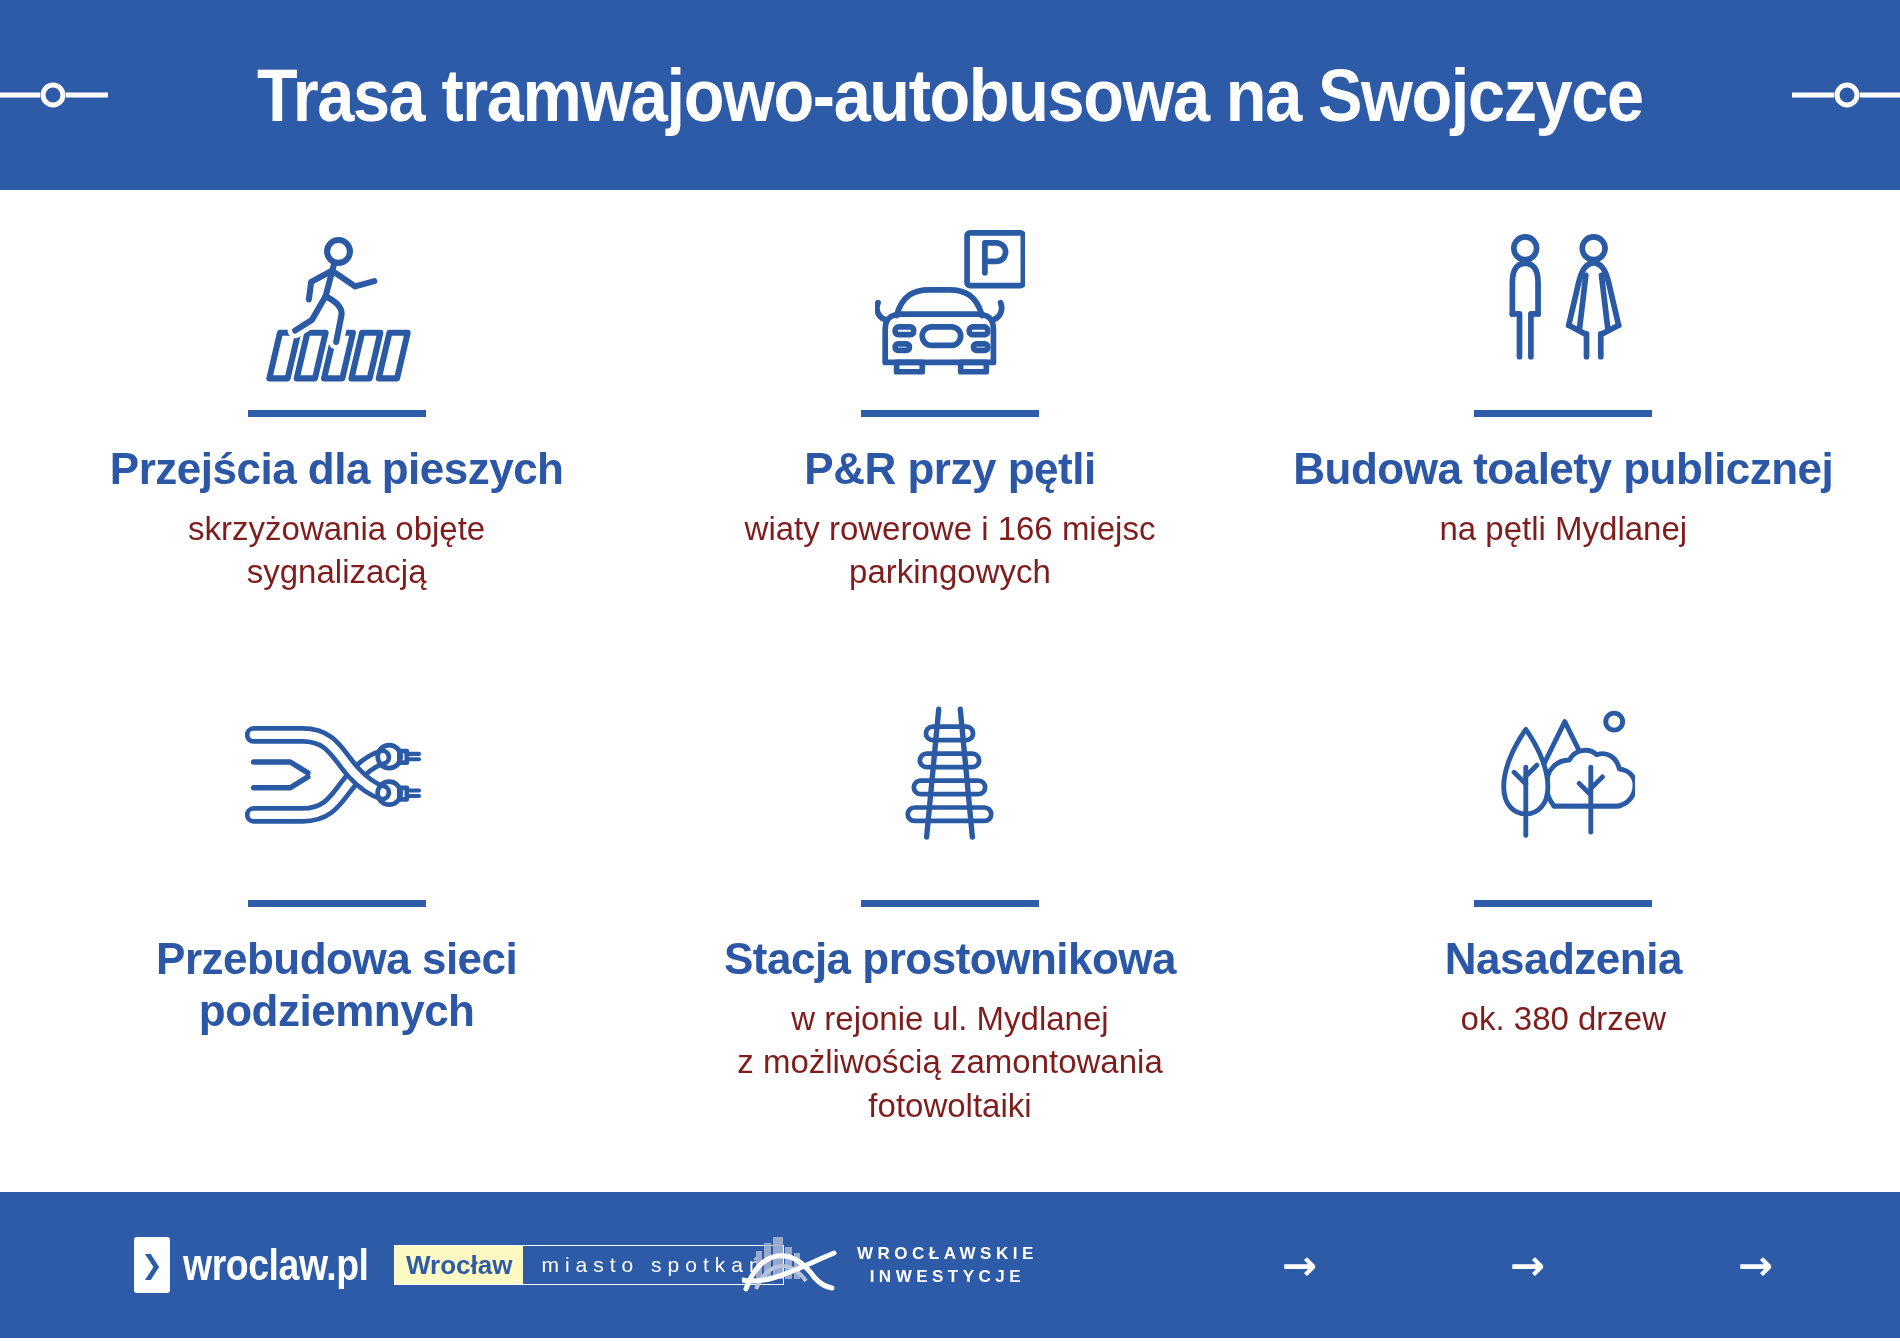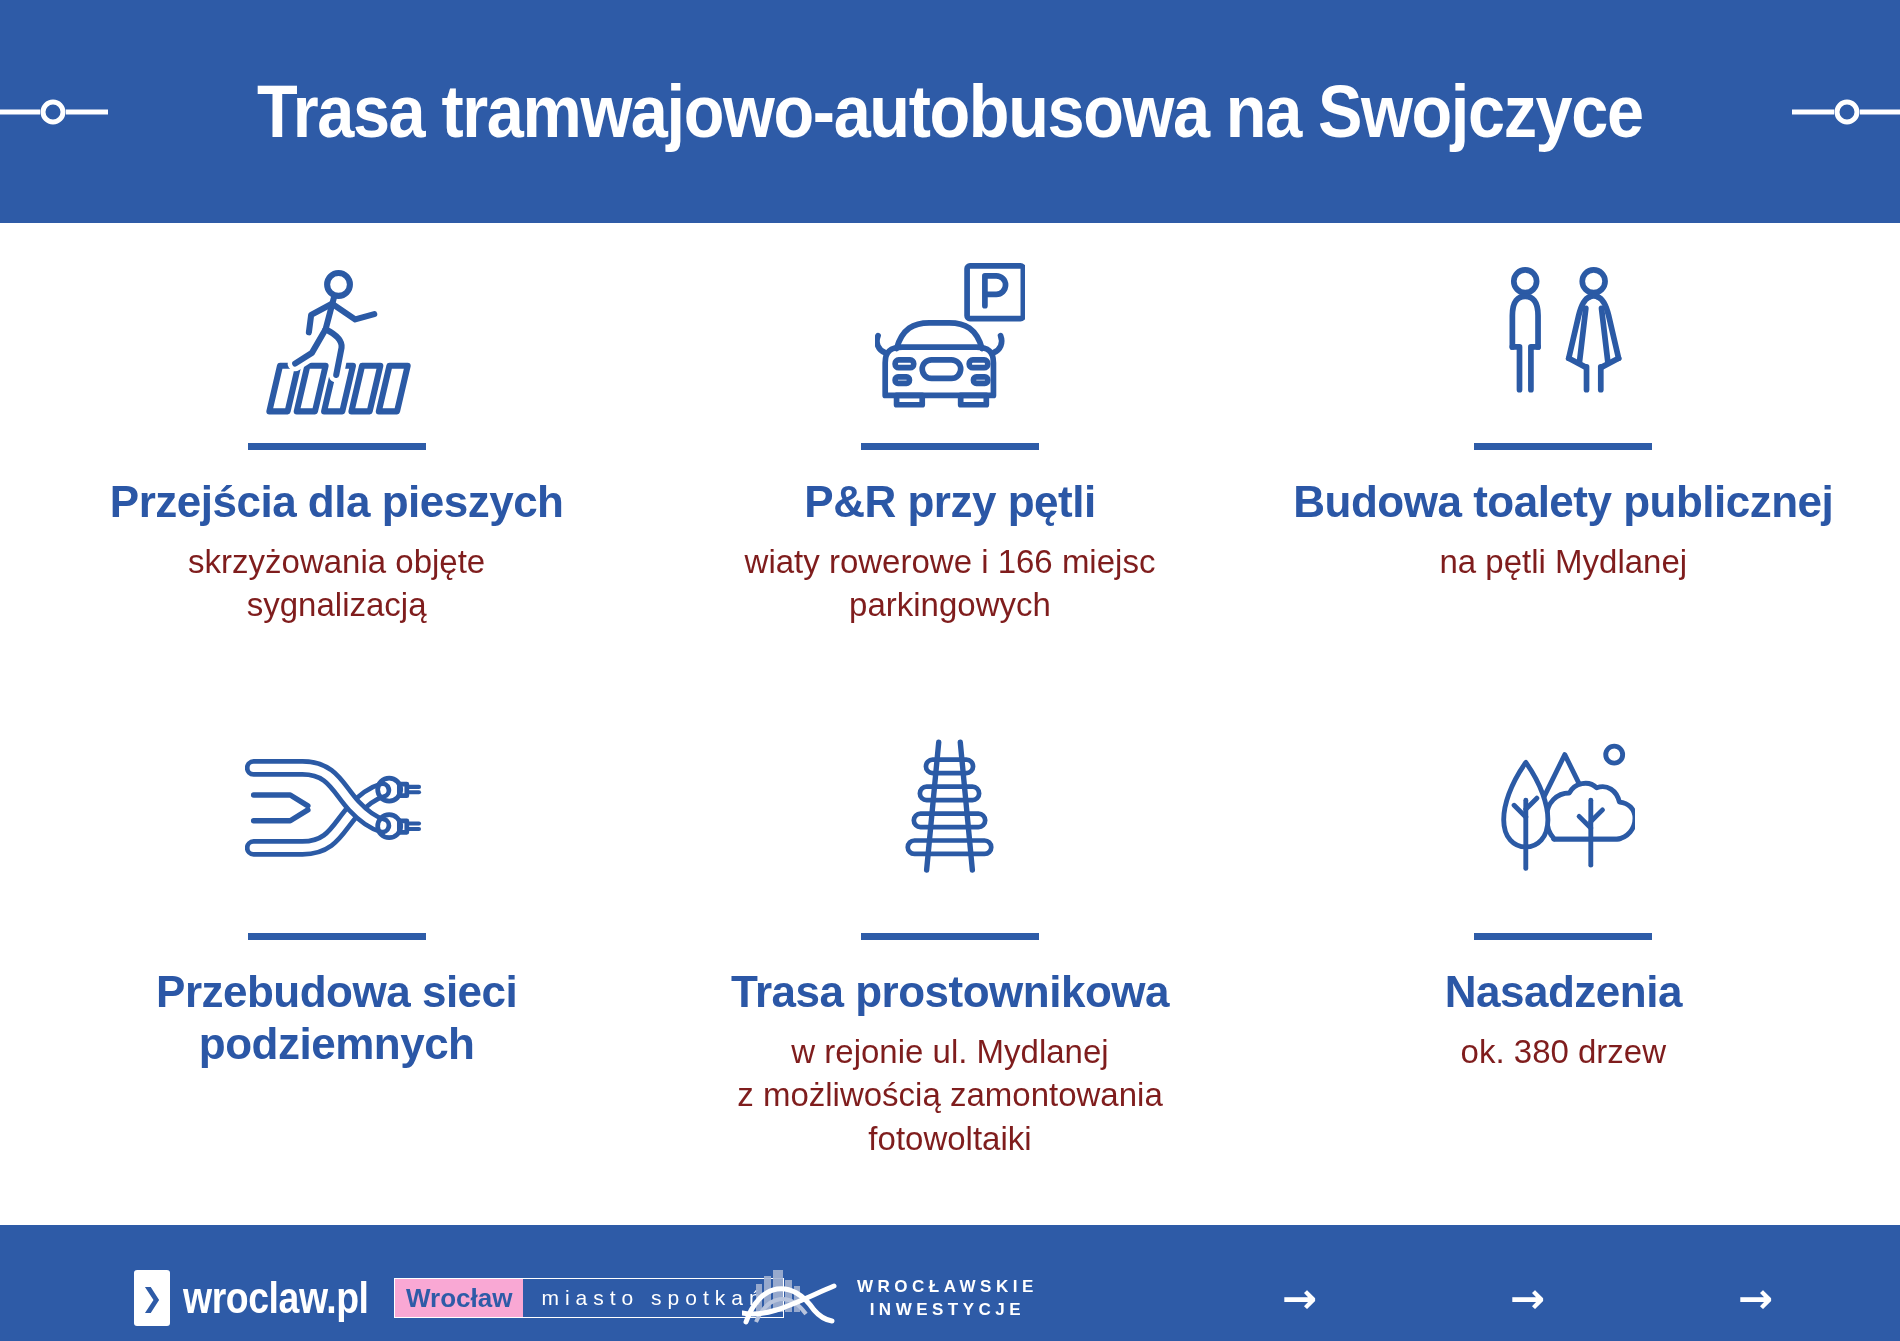--- a/index.html
+++ b/index.html
@@ -1,21 +1,21 @@
 <!DOCTYPE html>
 <html><head>
 <meta charset="utf-8">
 <style>
   html,body{margin:0;padding:0;}
   body{width:1900px;height:1341px;overflow:hidden;background:#fff;
        font-family:"Liberation Sans",sans-serif;}
   .poster{position:relative;width:1900px;height:1341px;background:#fff;}
 
   
-  header{position:relative;height:223px;background:#2e5ba7;
+  header{position:relative;height:190px;background:#2e5ba7;
          display:flex;align-items:center;justify-content:center;}
   .page-title{margin:0;color:#fff;font-size:74px;font-weight:800;letter-spacing:-1.5px;
               transform:scaleX(.9);white-space:nowrap;}
   .deco{position:absolute;top:50%;transform:translateY(-50%);}
   .deco-left{left:0;}
   .deco-right{right:0;}
 
   
   main{display:grid;grid-template-columns:repeat(3,1fr);grid-auto-rows:490px;
        padding:12px 30px 0;height:1002px;box-sizing:border-box;background:#fff;}
@@ -37,21 +37,21 @@
   footer{position:relative;height:146px;background:#2e5ba7;}
   .logo-wpl{position:absolute;left:134px;top:0;height:100%;
             display:flex;align-items:center;gap:13px;}
   .wpl-box{width:36px;height:56px;background:#fff;border-radius:3px;
            display:flex;align-items:center;justify-content:center;
            color:#2e5ba7;font-size:26px;font-weight:700;font-family:"DejaVu Sans",sans-serif;}
   .wpl-text{color:#fff;font-size:44px;font-weight:700;letter-spacing:-.5px;
             transform:scaleX(.85);transform-origin:left center;}
   .logo-ms{position:absolute;left:394px;top:53px;height:40px;box-sizing:border-box;
            display:flex;align-items:stretch;border:1.5px solid #fff;}
-  .ms-city{background:#f9a8d4;color:#2e5ba7;font-size:26px;font-weight:700;
+  .ms-city{background:#fef9c3;color:#2e5ba7;font-size:26px;font-weight:700;
            display:flex;align-items:center;padding:0 11px;}
   .ms-tag{color:#fff;font-size:21px;letter-spacing:6px;
           display:flex;align-items:center;padding:0 16px 0 18px;white-space:nowrap;}
   .logo-wi{position:absolute;left:742px;top:0;height:100%;
            display:flex;align-items:center;gap:20px;}
   .wi-text{display:flex;flex-direction:column;align-items:center;gap:6px;}
   .wi-text span{color:#fff;font-size:17px;font-weight:600;letter-spacing:4.5px;line-height:1;}
   .arrow{position:absolute;top:0;height:100%;display:flex;align-items:center;
          color:#fff;font-size:42px;font-weight:700;font-family:"DejaVu Sans",sans-serif;}
   .a1{left:1282px;} .a2{left:1510px;} .a3{left:1738px;}
@@ -190,21 +190,21 @@
         <svg class="icn-trk" viewBox="0 0 150 200" fill="none" stroke="#2b5aa5" stroke-width="7" stroke-linecap="round" stroke-linejoin="round">
           <rect x="40" y="32" width="70" height="20" rx="10"></rect>
           <rect x="31" y="72" width="88" height="20" rx="10"></rect>
           <rect x="22" y="112" width="106" height="20" rx="10"></rect>
           <rect x="13" y="152" width="124" height="20" rx="10"></rect>
           <path d="M 59,6 L 41,196" stroke-width="8"></path>
           <path d="M 91,6 L 109,196" stroke-width="8"></path>
         </svg>
       </div>
       <div class="divider"></div>
-      <h2 class="f-title">Trasa prostownikowa</h2>
+      <h2 class="f-title">Stacja prostownikowa</h2>
       <p class="f-sub">w rejonie ul. Mydlanej
 z możliwością zamontowania
 fotowoltaiki</p>
     </section>
 
     <section class="cell">
       <div class="icon-wrap">
         <svg class="icn-tree" viewBox="0 0 220 215" fill="none" stroke="#2b5aa5" stroke-width="7.5" stroke-linecap="round" stroke-linejoin="round">
           <path d="M 80,95 L 112,30 L 144,95"></path>
           <circle cx="188" cy="30" r="13"></circle>

